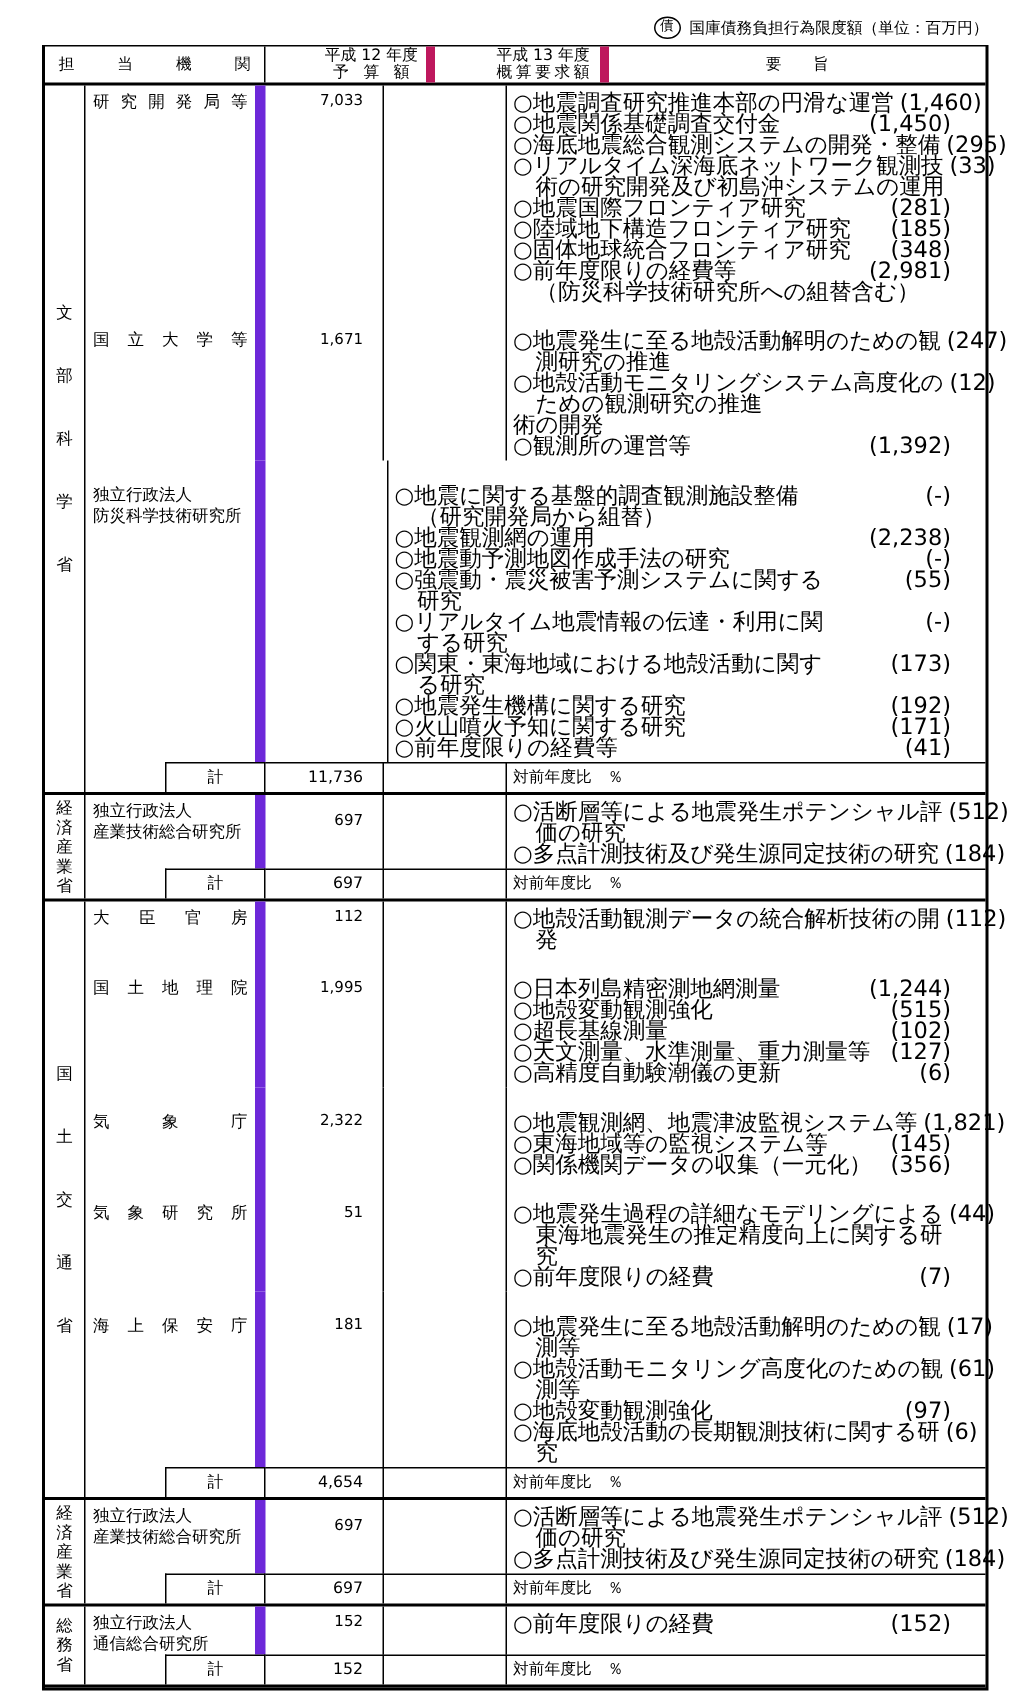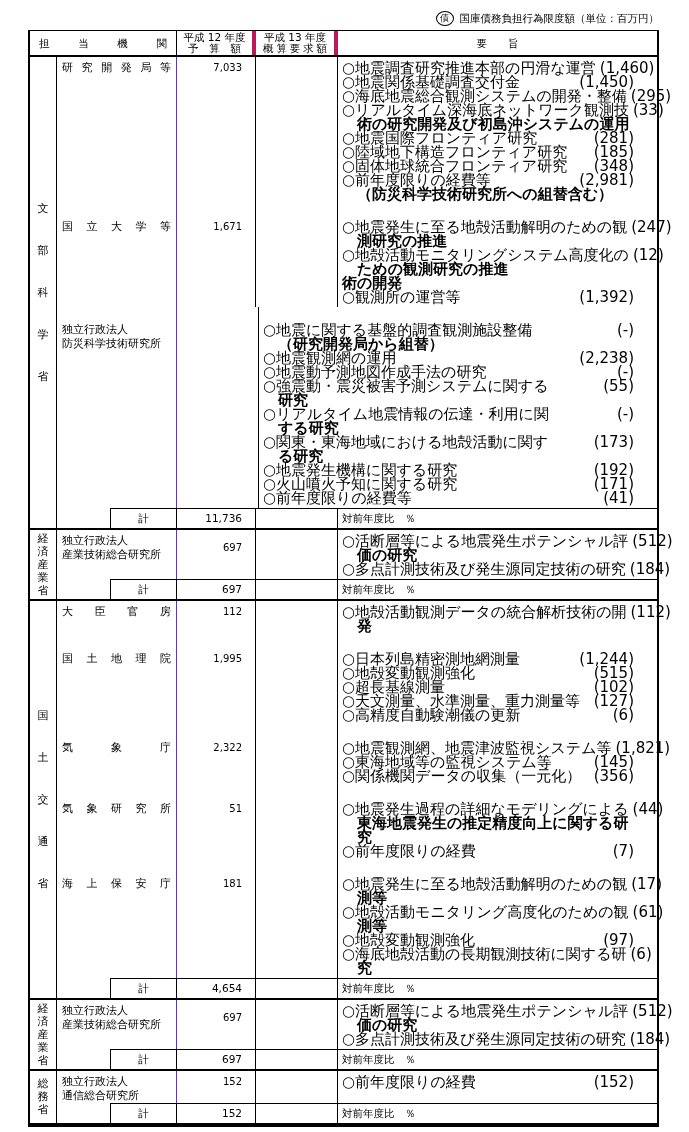--- a/index.html
+++ b/index.html
@@ -18,48 +18,48 @@
     border:1px solid #000;border-radius:50%;
     width:16px;height:13px;font-size:9px;line-height:13px;flex:0 0 auto;
   }
   .tbl{border:2px solid #000;border-top-width:1px;width:631px;box-sizing:border-box;}
   .just{text-align:justify;text-align-last:justify;word-break:break-all;}
   
   .hrow{display:flex;border-bottom:2px solid #000;height:24px;font-size:10.5px;line-height:11px;}
   .hrow>div{box-sizing:border-box;}
   .h-org{width:147px;border-right:1px solid #000;display:flex;align-items:center;}
   .h-org>div{width:100%;padding:0 9px;}
-  .h-col{width:79px;border-right:4px solid #be185d;text-align:center;padding-top:1px;}
+  .h-col{width:79px;border-right:6px solid #be185d;text-align:center;padding-top:1px;margin-left:34px;}
   .h-col.r{width:82px;}
   .h-col .l2{padding:0 11px;}
   .h-col.r .l2{padding:0 7px;}
   .h-sum{flex:1;display:flex;align-items:center;justify-content:center;}
   
   .section{display:flex;border-bottom:2px solid #000;}
   .ministry{
     width:27px;border-right:1px solid #000;box-sizing:border-box;
     display:flex;flex-direction:column;align-items:center;justify-content:center;
     font-size:11px;line-height:12px;flex:0 0 auto;
   }
   .ministry.loose{gap:30px;}
   .ministry.tight{gap:1px;}
   .content{flex:1;display:flex;flex-direction:column;min-width:0;}
   .arow{display:flex;align-items:stretch;}
   .cell{box-sizing:border-box;padding-top:var(--pt,1px);}
   .content>.arow:first-child{--pt:4px;}
   .arow.gap{--pt:16px;}
-  .c-name{width:120px;border-right:1px solid #6d28d9;padding-left:5px;padding-right:5px;font-size:11px;line-height:14px;}
+  .c-name{width:120px;border-right:7px solid #6d28d9;padding-left:5px;padding-right:5px;font-size:11px;line-height:14px;}
   .c-budget{width:79px;border-right:1px solid #000;text-align:right;padding-right:13px;padding-left:2px;font-size:10px;line-height:14px;}
   .c-budget.mid{padding-top:calc(var(--pt,1px) + 7px);}
   .c-request{width:82px;border-right:1px solid #000;}
   .c-summary{flex:1;padding-left:4px;padding-right:23px;padding-bottom:3px;font-size:15px;line-height:14px;min-width:0;}
   .item .l1{display:flex;justify-content:space-between;align-items:baseline;}
   .item .txt{white-space:pre;}
   .item .amt{white-space:pre;padding-left:4px;}
-  .item .cont{white-space:pre-wrap;font-weight:bold;}
+  .item .cont{white-space:pre-wrap;}
   
   .strow{display:flex;height:20px;font-size:10.5px;line-height:18px;margin-top:auto;}
   .strow>div{box-sizing:border-box;}
   .st-pad{width:53px;}
   .st-label{width:67px;border:1px solid #000;border-bottom:none;text-align:center;}
   .st-budget{width:79px;border-top:1px solid #000;border-right:1px solid #000;text-align:right;padding-right:13px;}
   .st-request{width:82px;border-top:1px solid #000;border-right:1px solid #000;}
   .st-note{flex:1;border-top:1px solid #000;padding-left:4px;}
 </style>
 </head>

